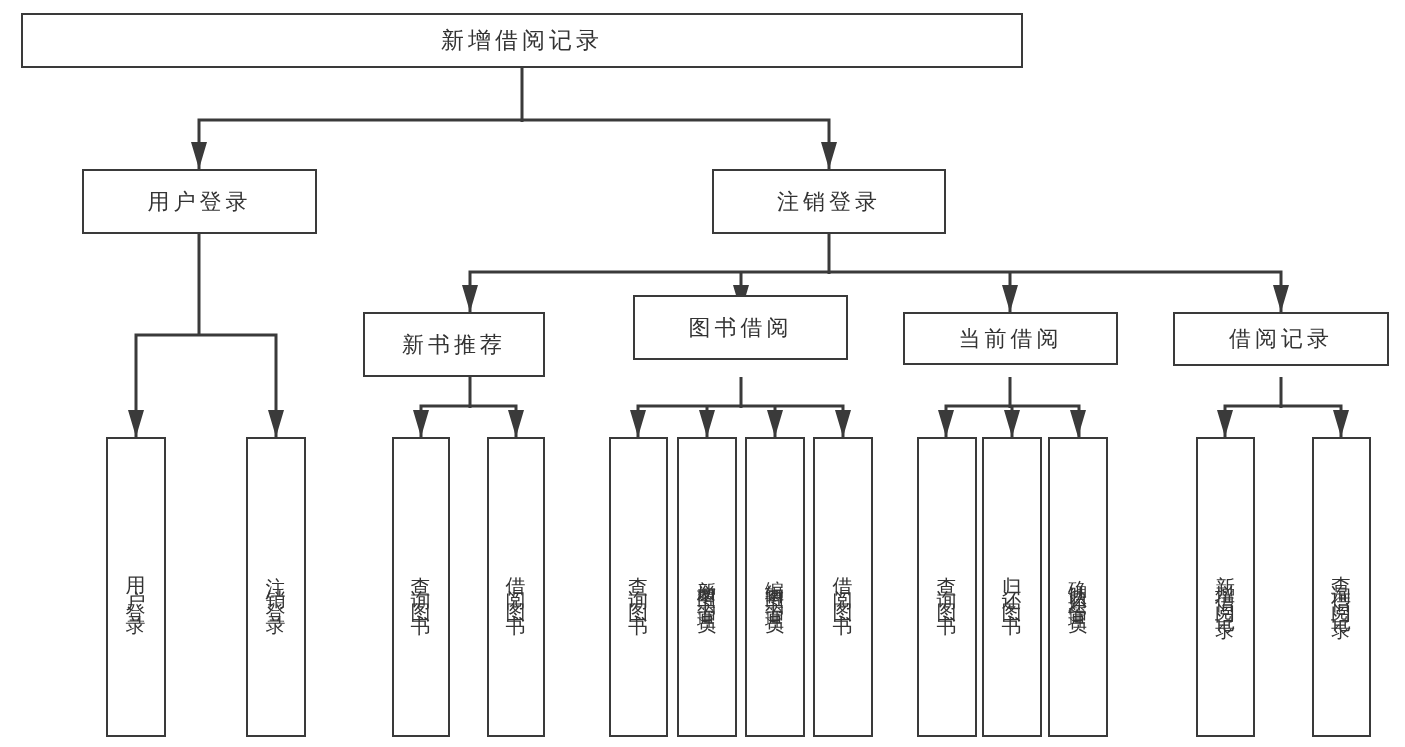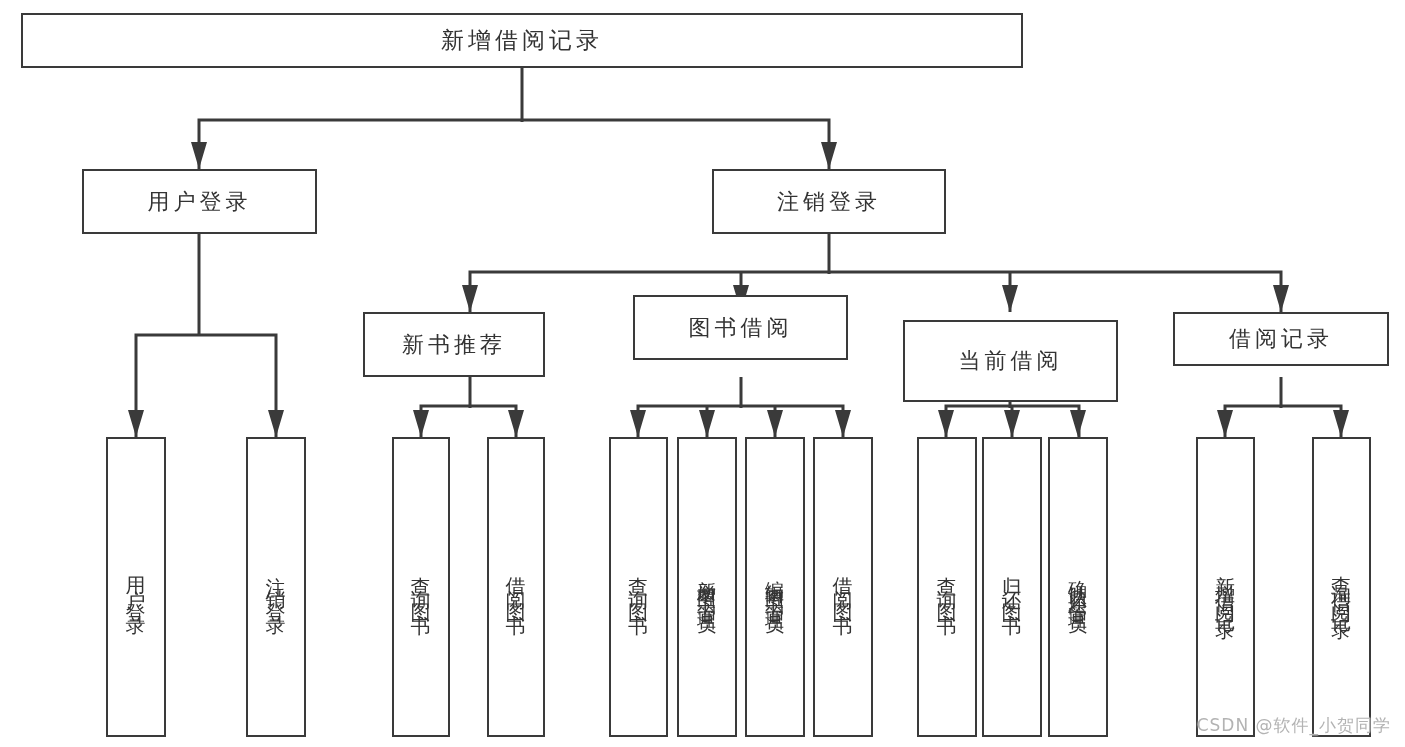--- a/index.html
+++ b/index.html
@@ -107,21 +107,21 @@
   <div class="hbox" style="left:712px;top:169px;width:234px;height:65px">
     <span class="branch-label">注销登录</span>
   </div>
 
   <div class="hbox" style="left:363px;top:312px;width:182px;height:65px">
     <span class="branch-label">新书推荐</span>
   </div>
   <div class="hbox" style="left:633px;top:295px;width:215px;height:65px">
     <span class="branch-label">图书借阅</span>
   </div>
-  <div class="hbox" style="left:903px;top:320px;width:215px;height:82px">
+  <div class="hbox" style="left:903px;top:312px;width:215px;height:53px">
     <span class="branch-label">当前借阅</span>
   </div>
   <div class="hbox" style="left:1173px;top:312px;width:216px;height:54px">
     <span class="branch-label">借阅记录</span>
   </div>
 
   <div class="vbox" style="left:106px;width:60px">
     <span class="vt vt-s">用户登录</span>
   </div>
   <div class="vbox" style="left:246px;width:60px">
@@ -158,15 +158,14 @@
     <span class="vt vt-l">确认归还（管理员）</span>
   </div>
 
   <div class="vbox" style="left:1196px;width:59px">
     <span class="vt vt-m">新增借阅记录</span>
   </div>
   <div class="vbox" style="left:1312px;width:59px">
     <span class="vt vt-m">查询借阅记录</span>
   </div>
 
-  <div class="watermark">CSDN @软件_小贺同学</div>
 
 </div>
 
 </body></html>

